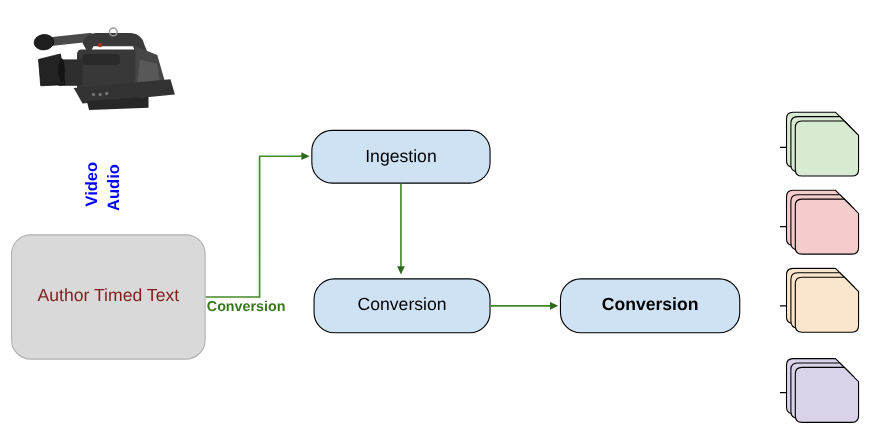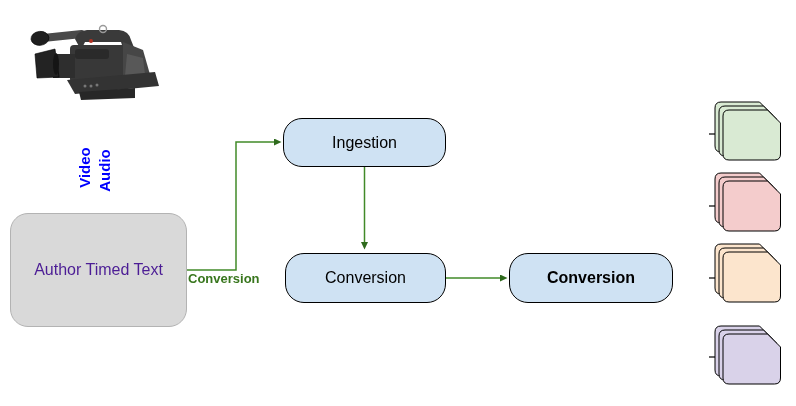--- a/index.html
+++ b/index.html
@@ -19,21 +19,21 @@
   #video-label{left:56px;top:159px;}
   #audio-label{left:76px;top:162px;}
   
   #author-box{
     left:10px;top:213px;width:177px;height:114px;
     background:#d9d9d9;border:1px solid #b3b3b3;border-radius:18px;
     display:flex;align-items:center;justify-content:center;
     box-sizing:border-box;
   }
   #author-box .lbl{
-    width:130px;text-align:center;font-size:16px;color:#4c1d95;line-height:1.3;
+    width:130px;text-align:center;font-size:16px;color:#7f1d1d;line-height:1.3;
   }
   
   .node-blue{
     background:#cfe2f3;border:1px solid #000000;border-radius:19px;
     display:flex;align-items:center;justify-content:center;
     font-size:16px;color:#000;box-sizing:border-box;
   }
   #node-ingestion{left:283px;top:118px;width:163px;height:49px;}
   #node-inspection{left:285px;top:253px;width:161px;height:50px;}
   #node-conversion{left:509px;top:253px;width:164px;height:50px;font-weight:bold;}

